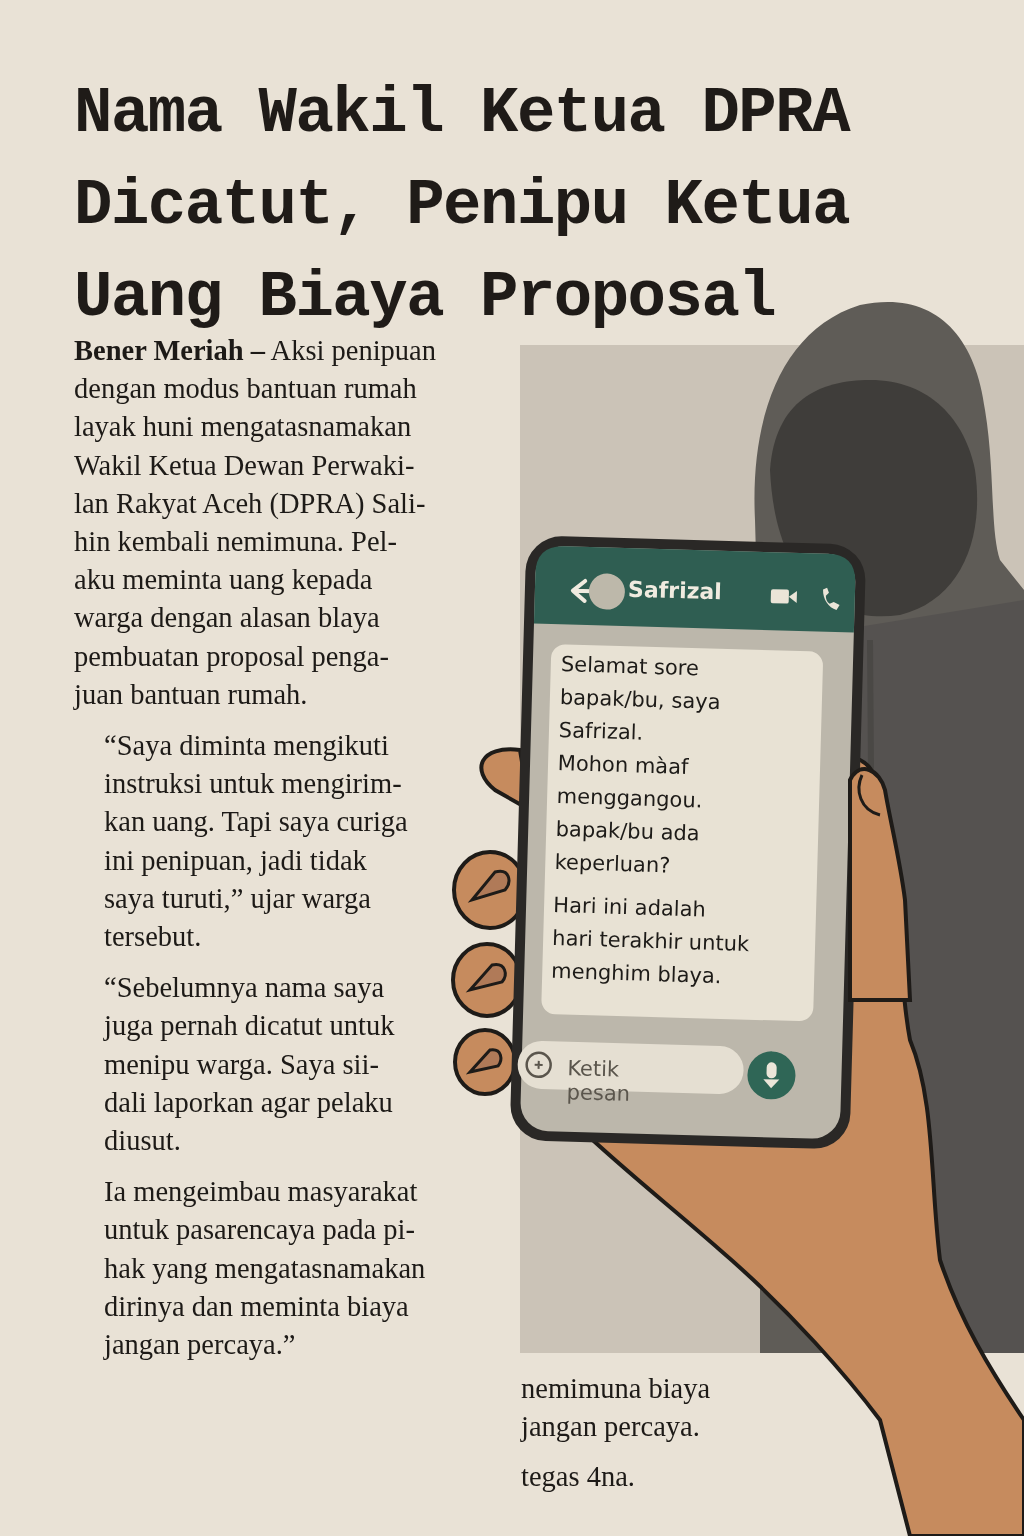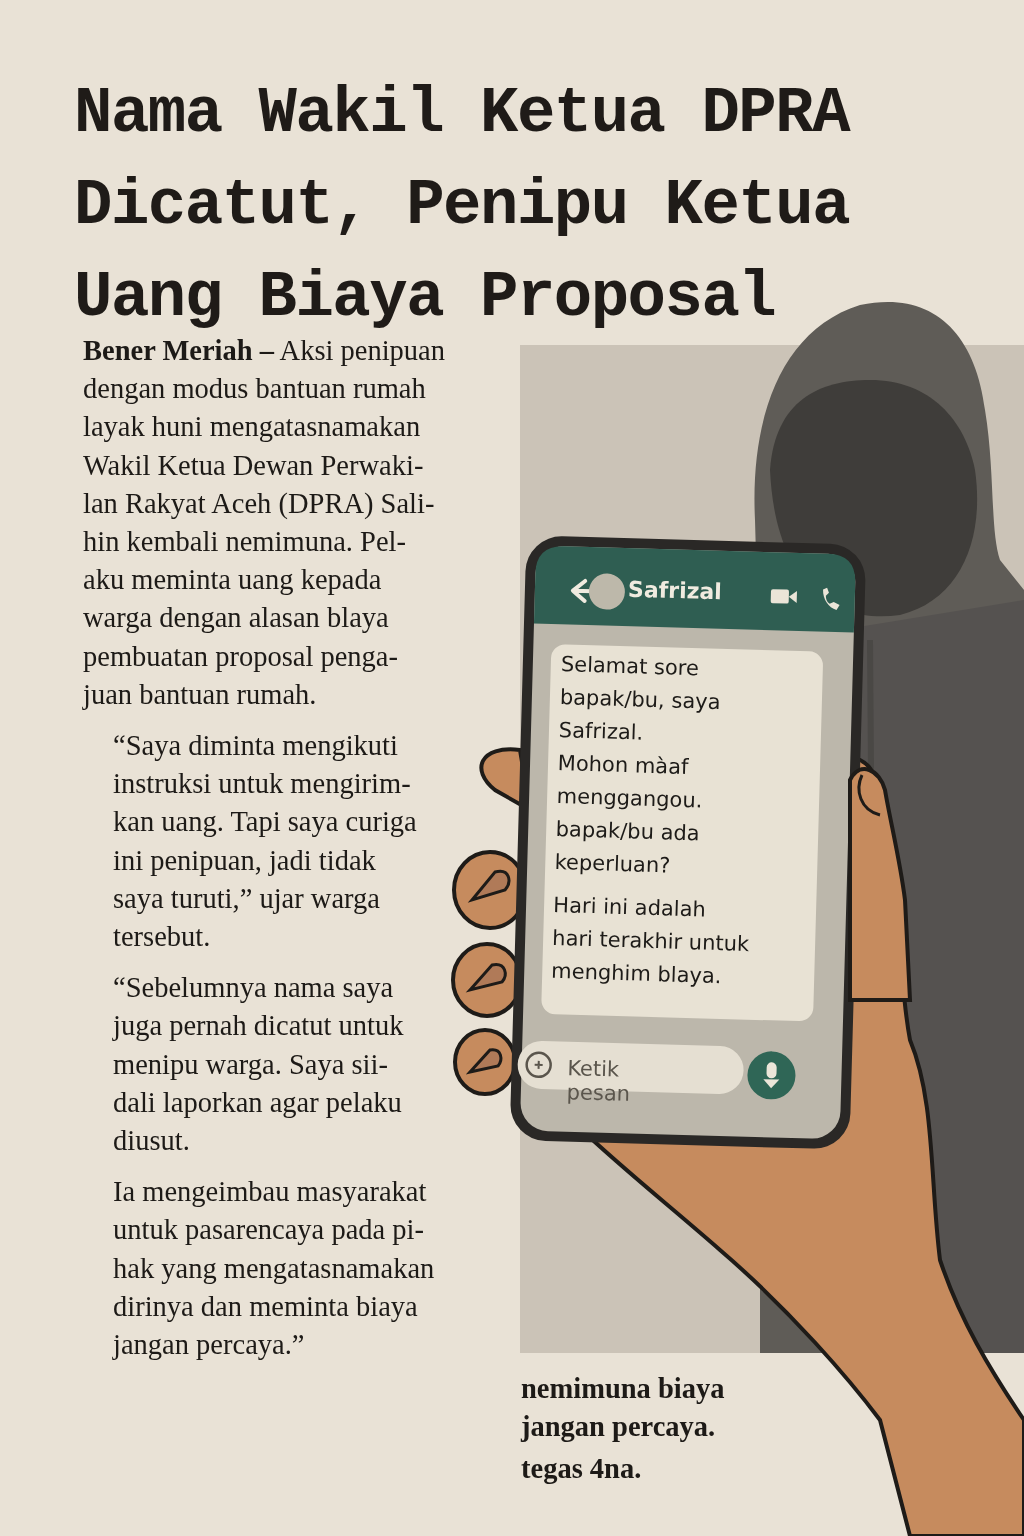--- a/index.html
+++ b/index.html
@@ -19,38 +19,37 @@
       color: #1f1b18;
       margin: 0;
     }
     .headline span { display: block; }
     .illustration {
       position: absolute; left: 0; top: 0; width: 1024px; height: 1536px;
       pointer-events: none;
     }
     .illustration svg { position: absolute; left: 0; top: 0; }
     .col-left {
-      position: absolute; left: 83px; top: 332px; width: 440px;
+      position: absolute; left: 74px; top: 332px; width: 440px;
       font-family: "Liberation Serif", serif;
       font-size: 28.5px; line-height: 38.2px;
       color: #1d1a17;
     }
     .col-left p { margin: 0 0 13px 0; }
     .col-left p.indent { text-indent: 30px; }
     .col-left .line { display: block; white-space: nowrap; }
     .dateline { font-weight: bold; }
     .col-right {
       position: absolute; left: 521px; top: 1370px; width: 260px;
       font-family: "Liberation Serif", serif;
       font-size: 28.5px; line-height: 38.2px;
       color: #1d1a17;
-      font-weight: bold;
     }
     .col-right .line { display: block; white-space: nowrap; }
-    .col-right .closing { margin-top: 4px; }
+    .col-right .closing { margin-top: 12px; }
 
     
     .phone-ui {
       position: absolute; left: 0; top: 0;
       font-family: "DejaVu Sans", sans-serif;
     }
     .chat-header-name {
       position: absolute; left: 628px; top: 578px;
       font-size: 22px; font-weight: bold; color: #f0ebe0;
       transform: rotate(1.5deg);

